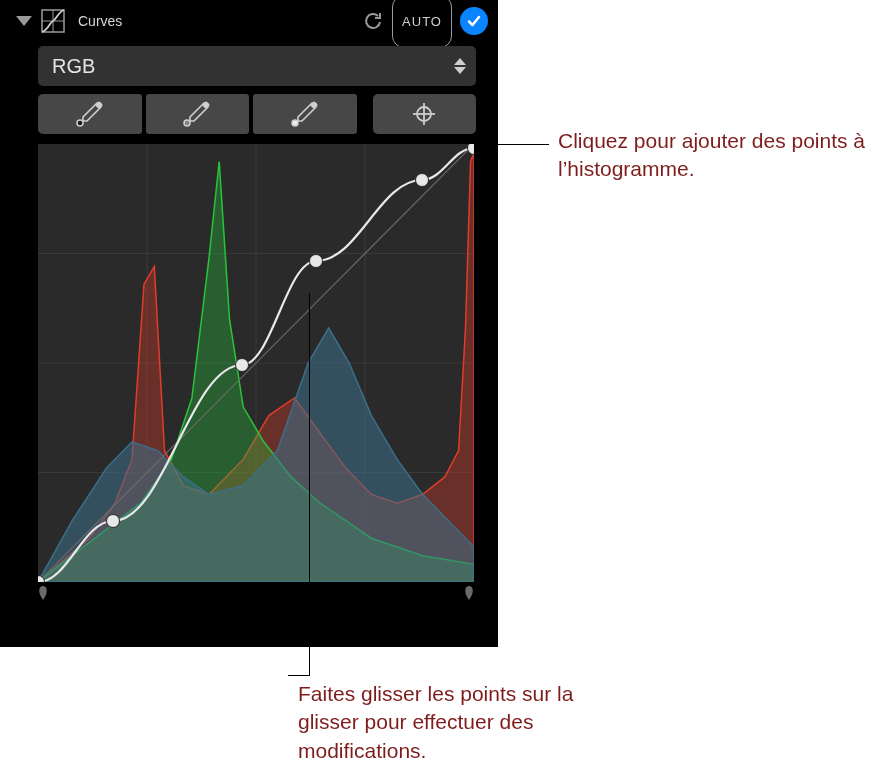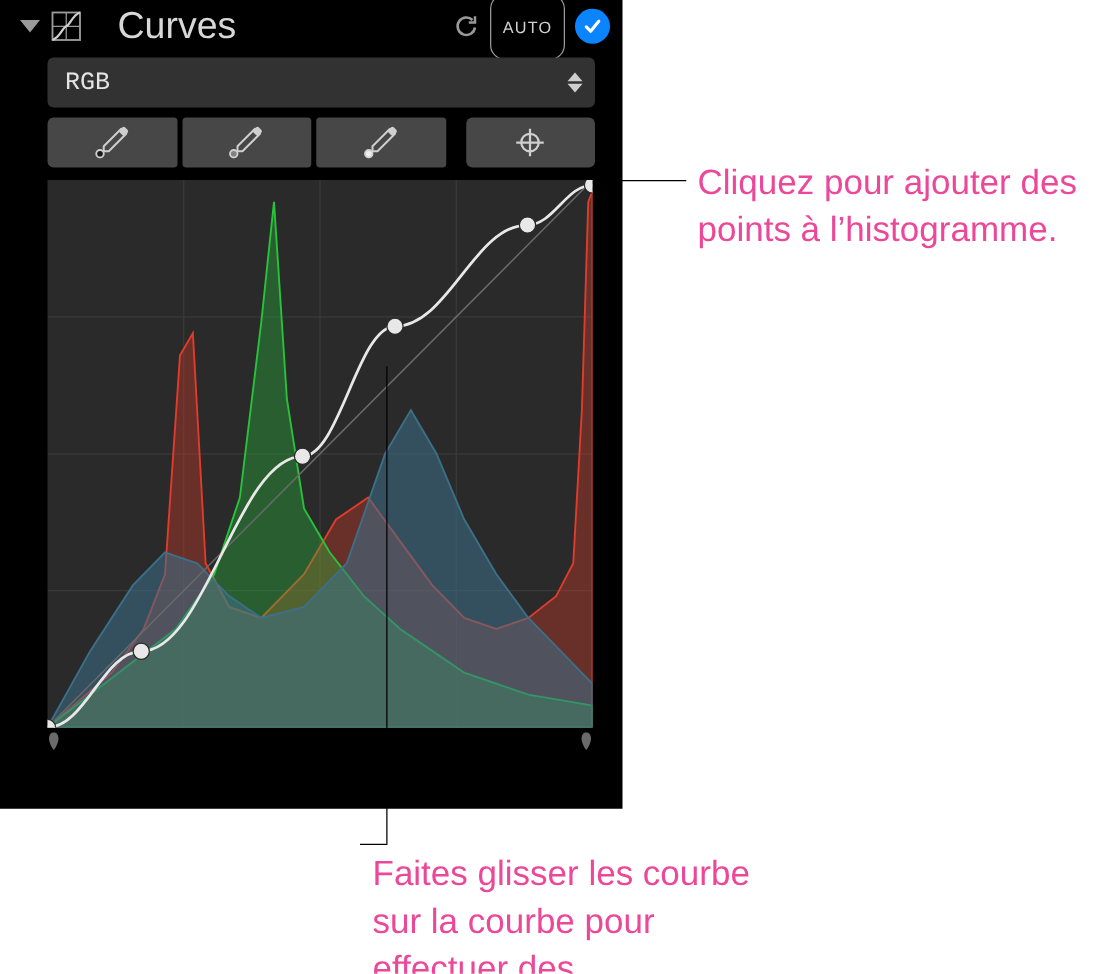--- a/index.html
+++ b/index.html
@@ -27,25 +27,25 @@
     gap: 8px;
   }
   .triangle-icon {
     width: 0; height: 0;
     border-left: 8px solid transparent;
     border-right: 8px solid transparent;
     border-top: 10px solid #9a9a9a;
   }
   .curves-mode-icon svg { display: block; }
   .title {
-    font-size: 30px;
+    font-size: 14px;
     font-weight: 400;
     color: #d8d8d8;
     flex: 1;
-    margin-left: 20px;
+    margin-left: 4px;
   }
   .reset-icon svg { display:block; }
   .auto-btn {
     border: 1.5px solid #9a9a9a;
     color: #cfcfcf;
     font-size: 13px;
     letter-spacing: 1px;
     padding: 18px 9px;
     border-radius: 12px;
     background: transparent;
@@ -53,21 +53,20 @@
   .check-badge {
     width: 28px; height: 28px;
     border-radius: 50%;
     background: #0a84ff;
     display: flex; align-items: center; justify-content: center;
   }
   .check-badge svg { display:block; }
 
   .body {
     padding: 4px 22px 12px 38px;
-    font-family: Liberation Mono, monospace;
   }
 
   .dropdown {
     position: relative;
     background: #323232;
     border-radius: 5px;
     height: 40px;
     display: flex;
     align-items: center;
     padding: 0 14px;
@@ -131,23 +130,23 @@
     position: absolute;
     bottom: -20px;
     width: 18px; height: 18px;
   }
   .marker-left { left: -4px; }
   .marker-right { right: -4px; }
 
   
   .callout {
     position: absolute;
-    font-size: 28px;
+    font-size: 21px;
     line-height: 1.35;
-    color: #ec4899;
+    color: #7f1d1d;
     max-width: 320px;
   }
   .callout-1 {
     left: 558px;
     top: 127px;
   }
   .callout-2 {
     left: 298px;
     top: 680px;
   }
@@ -290,13 +289,13 @@
     </div>
 
   </div>
 </div>
 
 <div class="lead-1"></div>
 <div class="lead-2a"></div>
 <div class="lead-2b"></div>
 
 <div class="callout callout-1">Cliquez pour ajouter des points à l’histogramme.</div>
-<div class="callout callout-2">Faites glisser les courbe sur la courbe pour effectuer des modifications.</div>
+<div class="callout callout-2">Faites glisser les points sur la glisser pour effectuer des modifications.</div>
 
 </body></html>

